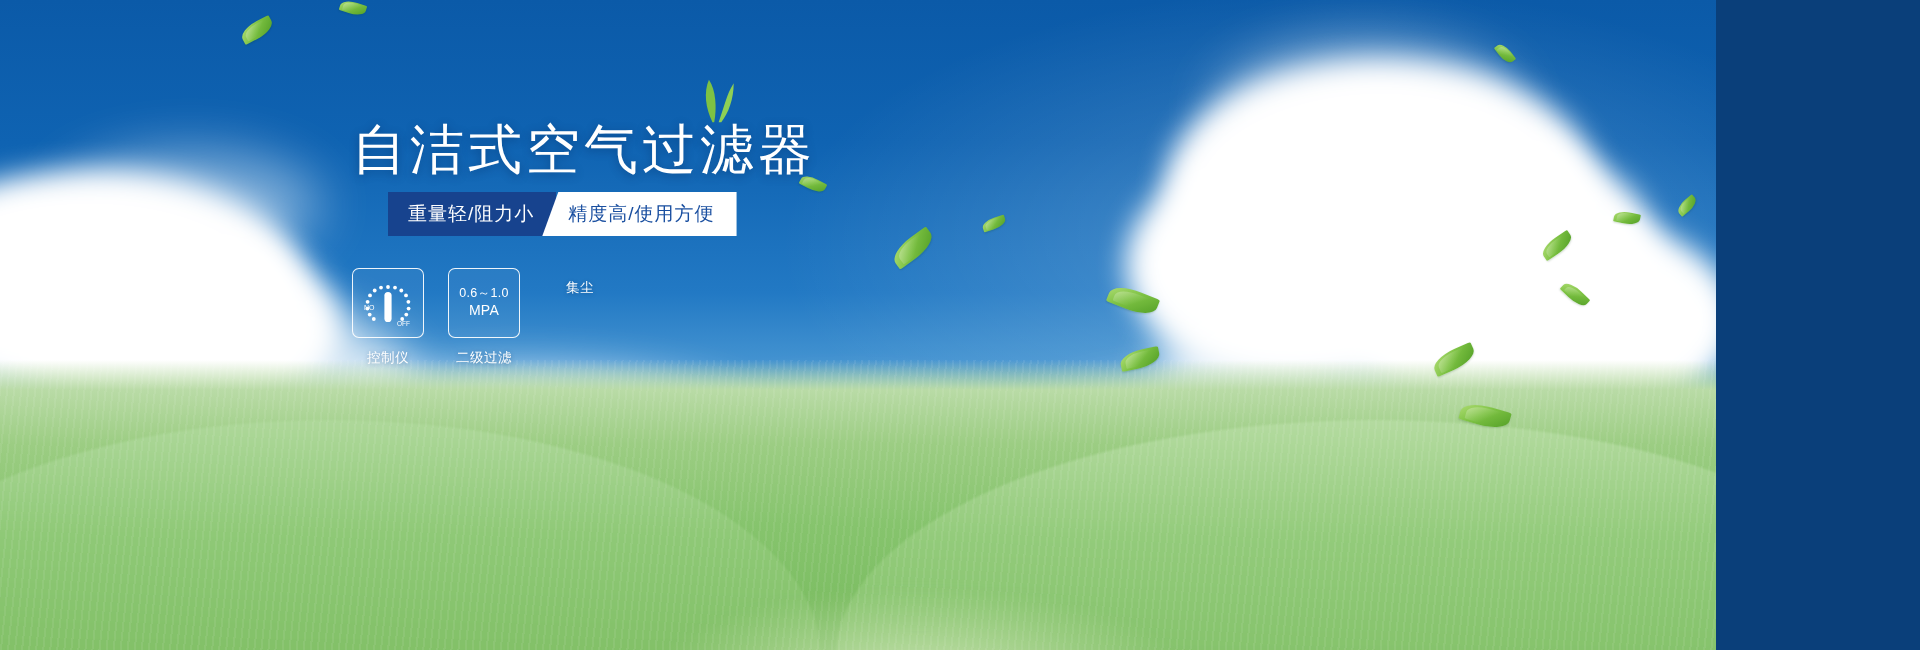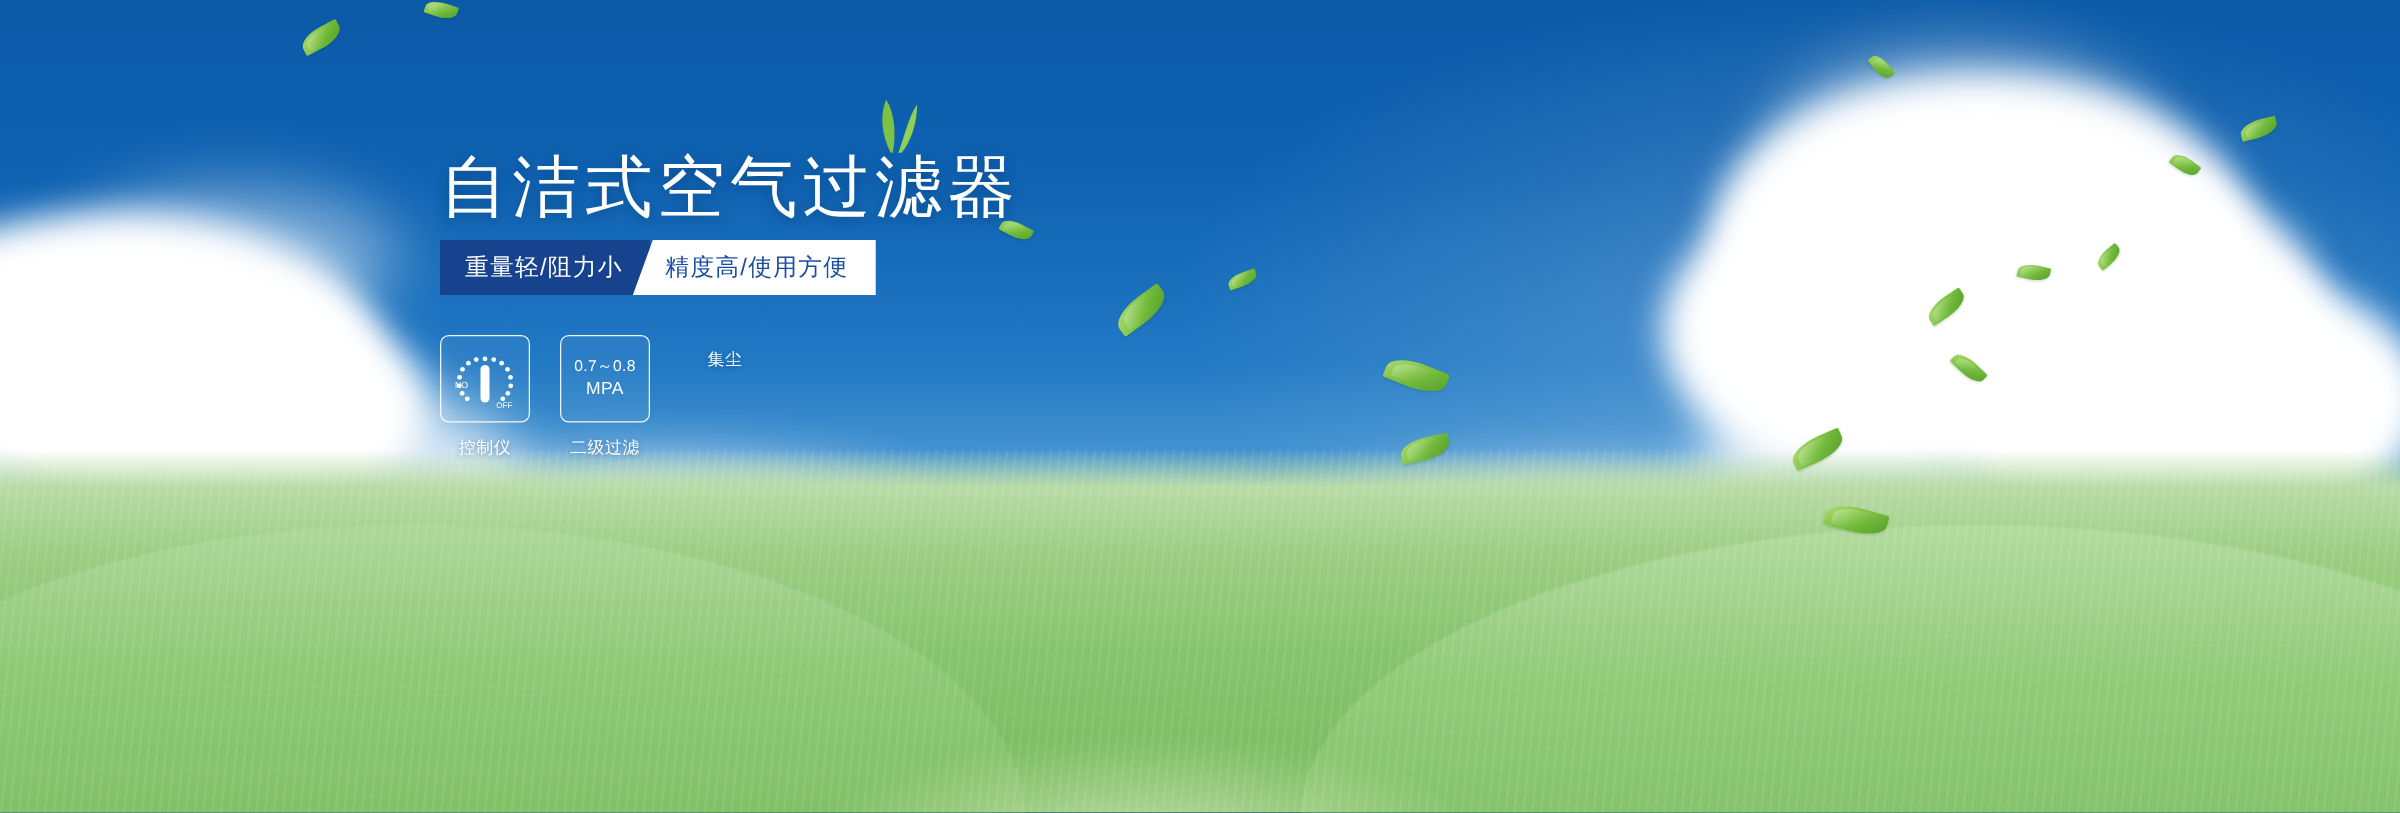--- a/index.html
+++ b/index.html
@@ -1,18 +1,18 @@
 <!DOCTYPE html>
 <html><head>
 <meta charset="utf-8">
 <style>
   html,body{margin:0;padding:0;background:#0a3f7a;}
   *{box-sizing:border-box;}
   .stage{
-    position:relative;width:1920px;height:650px;overflow:hidden;
+    position:relative;width:1716px;height:650px;overflow:hidden;
     font-family:"Liberation Sans","DejaVu Sans",sans-serif;
     background:
       radial-gradient(ellipse 900px 420px at 78% 38%, rgba(255,255,255,.22) 0%, rgba(255,255,255,0) 62%),
       linear-gradient(to bottom,#0b5aa8 0%,#0f63b2 22%,#2279c4 45%,#57a2d8 62%,#9ccbe6 72%,#cfe6ef 78%,#eaf3f2 82%,#cfe4c6 86%,#9fd08a 91%,#7cc16b 97%,#72b95f 100%);
   }
 
   
   .cloud{position:absolute;border-radius:50%;background:#ffffff;filter:blur(14px);}
   .cloudsoft{position:absolute;border-radius:50%;background:rgba(255,255,255,.75);filter:blur(22px);}
   .cloudwisp{position:absolute;border-radius:50%;background:rgba(255,255,255,.45);filter:blur(26px);}
@@ -66,21 +66,21 @@
 
   .title{
     position:absolute;left:352px;top:114px;
     color:#ffffff;font-size:54px;letter-spacing:4px;font-weight:300;
     font-family:"DejaVu Sans","Liberation Sans",sans-serif;
     text-shadow:0 2px 10px rgba(0,40,90,.45);
     white-space:nowrap;
   }
   .title-sprout{position:absolute;left:334px;top:-42px;width:60px;height:46px;}
 
-  .tabs{position:absolute;left:334px;top:192px;display:flex;height:44px;padding-left:18px;}
+  .tabs{position:absolute;left:370px;top:192px;display:flex;height:44px;padding-left:18px;}
   .tab{
     display:flex;align-items:center;justify-content:center;
     font-size:19px;letter-spacing:1px;white-space:nowrap;height:44px;
   }
   .tab-dark{background:#17438e;color:#ffffff;padding:0 22px 0 20px;}
   .tab-light{background:#ffffff;color:#1a4fa0;padding:0 22px 0 26px;
              clip-path:polygon(16px 0, 100% 0, 100% 100%, 0 100%);margin-left:-14px;text-align:center;}
 
   .features{position:absolute;left:352px;top:268px;display:flex;gap:24px;}
   .feature{width:72px;display:flex;flex-direction:column;align-items:center;}
@@ -187,21 +187,21 @@
             </g>
             <text x="3" y="33" font-size="7" fill="#ffffff" font-family="Liberation Sans, sans-serif">NO</text>
             <text x="36" y="49" font-size="6.5" fill="#ffffff" font-family="Liberation Sans, sans-serif">OFF</text>
           </svg>
         </div>
         <div class="feature-label">控制仪</div>
       </div>
 
       <div class="feature">
         <div class="feature-box">
-          <div class="feature-text small">0.7～0.8</div>
+          <div class="feature-text small">0.6～1.0</div>
           <div class="feature-text">MPA</div>
         </div>
         <div class="feature-label">二级过滤</div>
       </div>
 
 
 
       <div class="feature">
         <div class="feature-label">集尘</div>
       </div>

